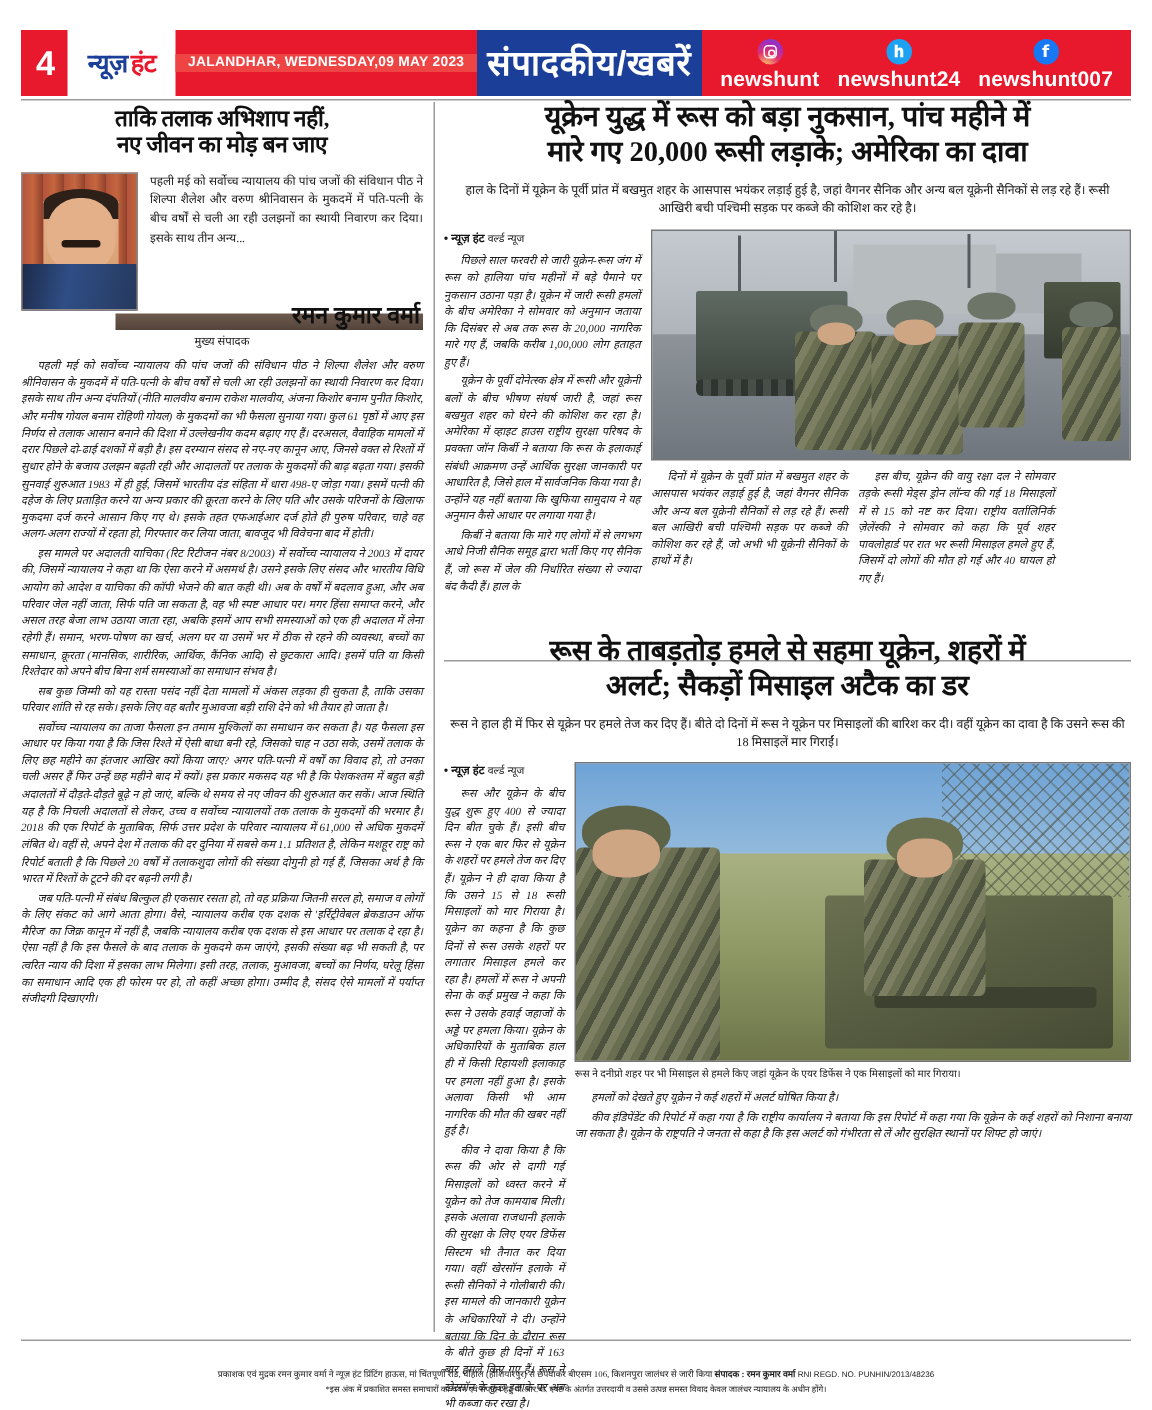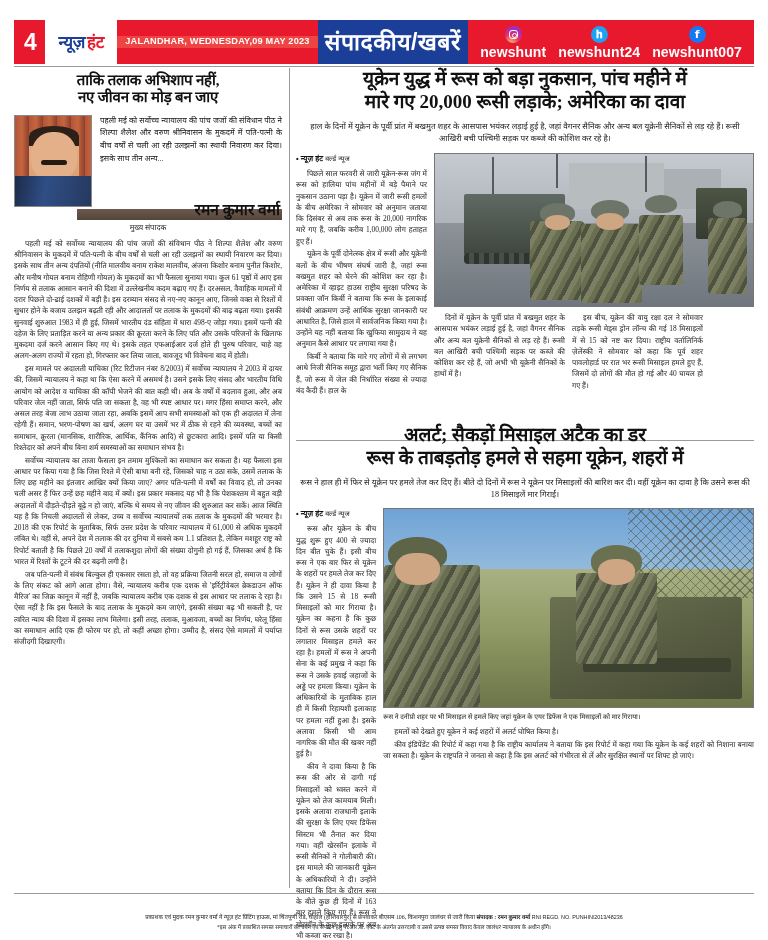--- a/index.html
+++ b/index.html
@@ -74,21 +74,21 @@
   .vrule { position:absolute; background:#9a9a9a; width:1px; }
 
   
   .hl {
     font-family:"Liberation Serif","DejaVu Serif",serif; font-weight:700;
     color:#111; line-height:1.16; text-align:center;
   }
   .body-t {
     font-family:"Liberation Serif","DejaVu Serif",serif;
     font-size:7.4px; line-height:1.52; color:#1a1a1a; text-align:justify;
-    text-justify:inter-word; hyphens:auto;
+    text-justify:inter-word; hyphens:auto;font-style:italic;
   }
   .body-t p { text-indent: 11px; margin:0; }
   .body-t p + p { margin-top:1.5px; }
 
   
   .editorial { position:absolute; left:14px; top:72px; width:268px; }
   .ed-headline { font-size:15px; letter-spacing:-0.2px; }
   .ed-top { display:flex; gap:8px; margin-top:8px; align-items:flex-start; }
   .ed-photo {
     flex:0 0 78px; height:92px; border:1px solid #8a8a8a;
@@ -283,20 +283,21 @@
 
     <div class="byline-wrap">
       <div class="byline-bar"></div>
       <div class="author">रमन कुमार वर्मा</div>
     </div>
     <div class="author-role">मुख्य संपादक</div>
 
     <div class="ed-cols body-t">
       <p>पहली मई को सर्वोच्च न्यायालय की पांच जजों की संविधान पीठ ने शिल्पा शैलेश और वरुण श्रीनिवासन के मुकदमें में पति-पत्नी के बीच वर्षों से चली आ रही उलझनों का स्थायी निवारण कर दिया। इसके साथ तीन अन्य दंपतियों (नीति मालवीय बनाम राकेश मालवीय, अंजना किशोर बनाम पुनीत किशोर, और मनीष गोयल बनाम रोहिणी गोयल) के मुकदमों का भी फैसला सुनाया गया। कुल 61 पृष्ठों में आए इस निर्णय से तलाक आसान बनाने की दिशा में उल्लेखनीय कदम बढ़ाए गए हैं। दरअसल, वैवाहिक मामलों में दरार पिछले दो-ढाई दशकों में बड़ी है। इस दरम्यान संसद से नए-नए कानून आए, जिनसे वक्त से रिश्तों में सुधार होने के बजाय उलझन बढ़ती रही और आदालतों पर तलाक के मुकदमों की बाढ़ बढ़ता गया। इसकी सुनवाई शुरुआत 1983 में ही हुई, जिसमें भारतीय दंड संहिता में धारा 498-ए जोड़ा गया। इसमें पत्नी की दहेज के लिए प्रताड़ित करने या अन्य प्रकार की क्रूरता करने के लिए पति और उसके परिजनों के खिलाफ मुकदमा दर्ज करने आसान किए गए थे। इसके तहत एफआईआर दर्ज होते ही पुरुष परिवार, चाहे वह अलग-अलग राज्यों में रहता हो, गिरफ्तार कर लिया जाता, बावजूद भी विवेचना बाद में होती।</p>
       <p>इस मामले पर अदालती याचिका (रिट रिटीजन नंबर 8/2003) में सर्वोच्च न्यायालय ने 2003 में दायर की, जिसमें न्यायालय ने कहा था कि ऐसा करने में असमर्थ है। उसने इसके लिए संसद और भारतीय विधि आयोग को आदेश व याचिका की कॉपी भेजने की बात कही थी। अब के वर्षों में बदलाव हुआ, और अब परिवार जेल नहीं जाता, सिर्फ पति जा सकता है, वह भी स्पष्ट आधार पर। मगर हिंसा समाप्त करने, और असल तरह बेजा लाभ उठाया जाता रहा, अबकि इसमें आप सभी समस्याओं को एक ही अदालत में लेना रहेगी हैं। समान, भरण-पोषण का खर्च, अलग घर या उसमें भर में ठीक से रहने की व्यवस्था, बच्चों का समाधान, क्रूरता (मानसिक, शारीरिक, आर्थिक, कैंनिक आदि) से छुटकारा आदि। इसमें पति या किसी रिश्तेदार को अपने बीच बिना शर्म समस्याओं का समाधान संभव है।</p>
+      <p>सब कुछ जिम्मी को यह रास्ता पसंद नहीं देता मामलों में अंकस लड़का ही सुकता है, ताकि उसका परिवार शांति से रह सके। इसके लिए वह बतौर मुआवजा बड़ी राशि देने को भी तैयार हो जाता है।</p>
       <p>सर्वोच्च न्यायालय का ताजा फैसला इन तमाम मुश्किलों का समाधान कर सकता है। यह फैसला इस आधार पर किया गया है कि जिस रिश्ते में ऐसी बाधा बनी रहे, जिसको चाह न उठा सके, उसमें तलाक के लिए छह महीने का इंतजार आखिर क्यों किया जाए? अगर पति-पत्नी में वर्षों का विवाद हो, तो उनका चली असर हैं फिर उन्हें छह महीने बाद में क्यों। इस प्रकार मकसद यह भी है कि पेशकश्तम में बहुत बड़ी अदालतों में दौड़ते-दौड़ते बूढ़े न हो जाएं, बल्कि थे समय से नए जीवन की शुरुआत कर सकें। आज स्थिति यह है कि निचली अदालतों से लेकर, उच्च व सर्वोच्च न्यायालयों तक तलाक के मुकदमों की भरमार है। 2018 की एक रिपोर्ट के मुताबिक, सिर्फ उत्तर प्रदेश के परिवार न्यायालय में 61,000 से अधिक मुकदमें लंबित थे। वहीं से, अपने देश में तलाक की दर दुनिया में सबसे कम 1.1 प्रतिशत है, लेकिन मशहूर राष्ट्र को रिपोर्ट बताती है कि पिछले 20 वर्षों में तलाकशुदा लोगों की संख्या दोगुनी हो गई हैं, जिसका अर्थ है कि भारत में रिश्तों के टूटने की दर बढ़नी लगी है।</p>
       <p>जब पति-पत्नी में संबंध बिल्कुल ही एकसार रसता हो, तो वह प्रक्रिया जितनी सरल हो, समाज व लोगों के लिए संकट को आगे आता होगा। वैसे, न्यायालय करीब एक दशक से 'इर्रिट्रीवेबल ब्रेकडाउन ऑफ मैरिज' का जिक्र कानून में नहीं है, जबकि न्यायालय करीब एक दशक से इस आधार पर तलाक दे रहा है। ऐसा नहीं है कि इस फैसले के बाद तलाक के मुकदमे कम जाएंगे, इसकी संख्या बढ़ भी सकती है, पर त्वरित न्याय की दिशा में इसका लाभ मिलेगा। इसी तरह, तलाक, मुआवजा, बच्चों का निर्णय, घरेलू हिंसा का समाधान आदि एक ही फोरम पर हो, तो कहीं अच्छा होगा। उम्मीद है, संसद ऐसे मामलों में पर्याप्त संजीदगी दिखाएगी।</p>
     </div>
   </div>
 
   <div class="right">
 
     <div>
       <div class="hl r1-headline">
         <div>यूक्रेन युद्ध में रूस को बड़ा नुकसान, पांच महीने में</div>
@@ -346,22 +347,22 @@
             <div class="r1-col body-t">
               <p>इस बीच, यूक्रेन की वायु रक्षा दल ने सोमवार तड़के रूसी मेड्स ड्रोन लॉन्च की गई 18 मिसाइलों में से 15 को नष्ट कर दिया। राष्ट्रीय वर्तालिनिर्क ज़ेलेंस्की ने सोमवार को कहा कि पूर्व शहर पावलोहार्ड पर रात भर रूसी मिसाइल हमले हुए हैं, जिसमें दो लोगों की मौत हो गई और 40 घायल हो गए हैं।</p>
             </div>
           </div>
         </div>
       </div>
     </div>
 
     <div class="r2" style="margin-top:28px;">
       <div class="hl r2-headline">
+        <div>रूस के ताबड़तोड़ हमले से सहमा यूक्रेन, शहरों में</div>
         <div>अलर्ट; सैकड़ों मिसाइल अटैक का डर</div>
-        <div>रूस के ताबड़तोड़ हमले से सहमा यूक्रेन, शहरों में</div>
       </div>
       <div class="r-sub">रूस ने हाल ही में फिर से यूक्रेन पर हमले तेज कर दिए हैं। बीते दो दिनों में रूस ने यूक्रेन पर मिसाइलों की बारिश कर दी। वहीं यूक्रेन का दावा है कि उसने रूस की 18 मिसाइलें मार गिराईं।</div>
 
       <div class="r2-body">
         <div class="r2-col">
           <div class="byline-src">
             <span class="dot">•</span>
             <span>न्यूज़ हंट</span>
             <span class="sub">वर्ल्ड न्यूज</span>
           </div>

